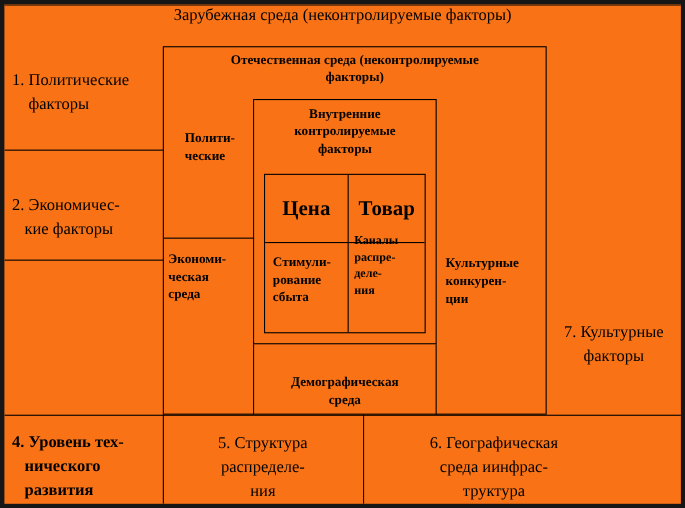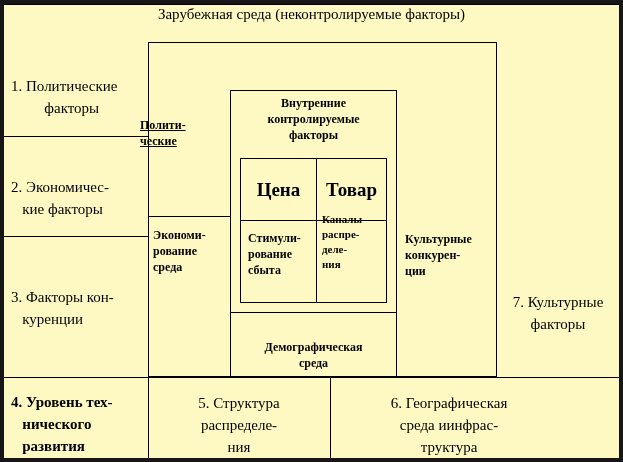--- a/index.html
+++ b/index.html
@@ -1,17 +1,17 @@
 <!DOCTYPE html>
 <html><head>
 <meta charset="utf-8">
 <style>
   html,body{margin:0;padding:0;background:#e9e9e9;}
   .stage{
-    position:relative;width:623px;height:462px;background:#fef9c3;
+    position:relative;width:623px;height:462px;background:#f97316;
     box-sizing:border-box;border:4px solid #161616;overflow:hidden;
     font-family:"Liberation Serif","DejaVu Serif",serif;color:#000;
   }
   .txt{position:absolute;white-space:pre-line;font-size:15px;line-height:21.5px;}
   .c{text-align:center;}
   .b{font-weight:bold;font-size:12px;line-height:16px;}
   .big{font-weight:bold;font-size:19px;}
   .hline,.vline{position:absolute;background:#000;}
   .hline{height:1px;}
   .vline{width:1px;}
@@ -19,52 +19,52 @@
   .flexc{display:flex;align-items:center;justify-content:center;}
 </style>
 </head>
 <body>
 
 <div class="stage">
 
   <div class="txt c" style="left:0;top:6;width:615px">Зарубежная среда (неконтролируемые факторы)</div>
   <div class="hline" style="left:0;top:27;width:615px"></div>
 
-  <div class="txt" style="left:7;top:72px;left:7px;text-align:center;">1. Политические
+  <div class="txt" style="left:7;top:59px;left:7px;">1. Политические
 &nbsp;&nbsp;&nbsp;&nbsp;факторы</div>
   <div class="hline" style="left:0;top:132px;width:145px"></div>
   <div class="txt" style="left:7px;top:173px;">2. Экономичес-
 &nbsp;&nbsp;&nbsp;кие факторы</div>
   <div class="hline" style="left:0;top:232px;width:145px"></div>
-  <div class="txt" style="left:7px;top:283px;">3. Факторы кон-
-&nbsp;&nbsp;&nbsp;куренции</div>
 
   <div class="txt c" style="left:493px;top:288px;width:122px;">7. Культурные
 факторы</div>
 
   <div class="hline" style="left:0;top:373px;width:615px"></div>
   <div class="vline" style="left:144px;top:373px;height:81px"></div>
   <div class="vline" style="left:326px;top:373px;height:81px"></div>
   <div class="txt" style="left:7px;top:387px;line-height:22px;font-weight:bold;">4. Уровень тех-
 &nbsp;&nbsp;&nbsp;нического
 &nbsp;&nbsp;&nbsp;развития</div>
   <div class="txt c" style="left:144px;top:388px;width:182px;line-height:22px;">5. Структура
 распределе-
 ния</div>
   <div class="txt c" style="left:326px;top:388px;width:238px;line-height:22px;">6. Географическая
 среда иинфрас-
 труктура</div>
 
   <div class="box" style="left:144px;top:38px;width:349px;height:335px;"></div>
+  <div class="txt c b" style="left:144px;top:42px;width:349px;">Отечественная среда (неконтролируемые
+факторы)</div>
 
-  <div class="txt b" style="left:136px;top:113px;text-decoration:underline;">Полити-
+  <div class="txt b" style="left:164px;top:113px;">Полити-
 ческие</div>
   <div class="hline" style="left:145px;top:212px;width:82px;"></div>
   <div class="txt b" style="left:149px;top:223px;">Экономи-
-рование
+ческая
 среда</div>
   <div class="txt b" style="left:401px;top:227px;">Культурные
 конкурен-
 ции</div>
 
   <div class="box" style="left:226px;top:86px;width:167px;height:223px;"></div>
   <div class="txt c b" style="left:226px;top:91px;width:167px;">Внутренние
 контролируемые
 факторы</div>
 

